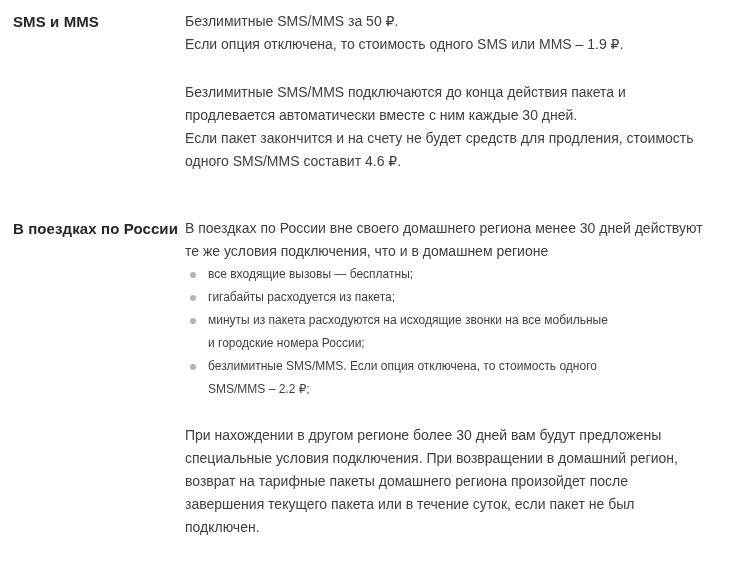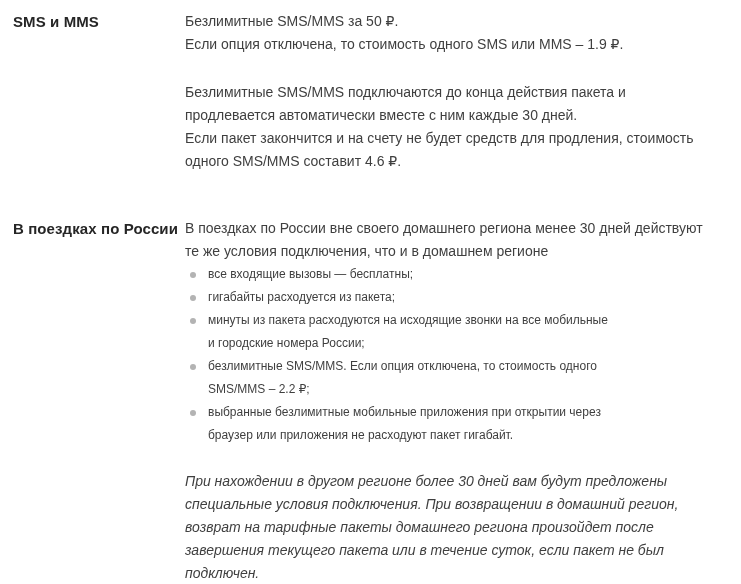--- a/index.html
+++ b/index.html
@@ -73,21 +73,20 @@
     width: 6px;
     height: 6px;
     border-radius: 50%;
     background: #b3b3b3;
   }
   .bullet-text {
     white-space: pre-line;
   }
   .outro {
     margin-top: 23px;
-    font-style: italic;
   }
 </style>
 </head>
 <body>
 
 <div class="page">
 
   <div class="section">
     <div class="col-left">
       <h3 class="heading">SMS и MMS</h3>
@@ -121,25 +120,20 @@
         <li class="bullet-item">
           <span class="bullet-dot"></span>
           <span class="bullet-text">минуты из пакета расходуются на исходящие звонки на все мобильные
 и городские номера России;</span>
         </li>
         <li class="bullet-item">
           <span class="bullet-dot"></span>
           <span class="bullet-text">безлимитные SMS/MMS. Если опция отключена, то стоимость одного
 SMS/MMS – 2.2 ₽;</span>
         </li>
-        <li class="bullet-item">
-          <span class="bullet-dot"></span>
-          <span class="bullet-text">выбранные безлимитные мобильные приложения при открытии через
-браузер или приложения не расходуют пакет гигабайт.</span>
-        </li>
       </ul>
       <p class="para outro">При нахождении в другом регионе более 30 дней вам будут предложены
 специальные условия подключения. При возвращении в домашний регион,
 возврат на тарифные пакеты домашнего региона произойдет после
 завершения текущего пакета или в течение суток, если пакет не был
 подключен.</p>
     </div>
   </div>
 
 </div>

